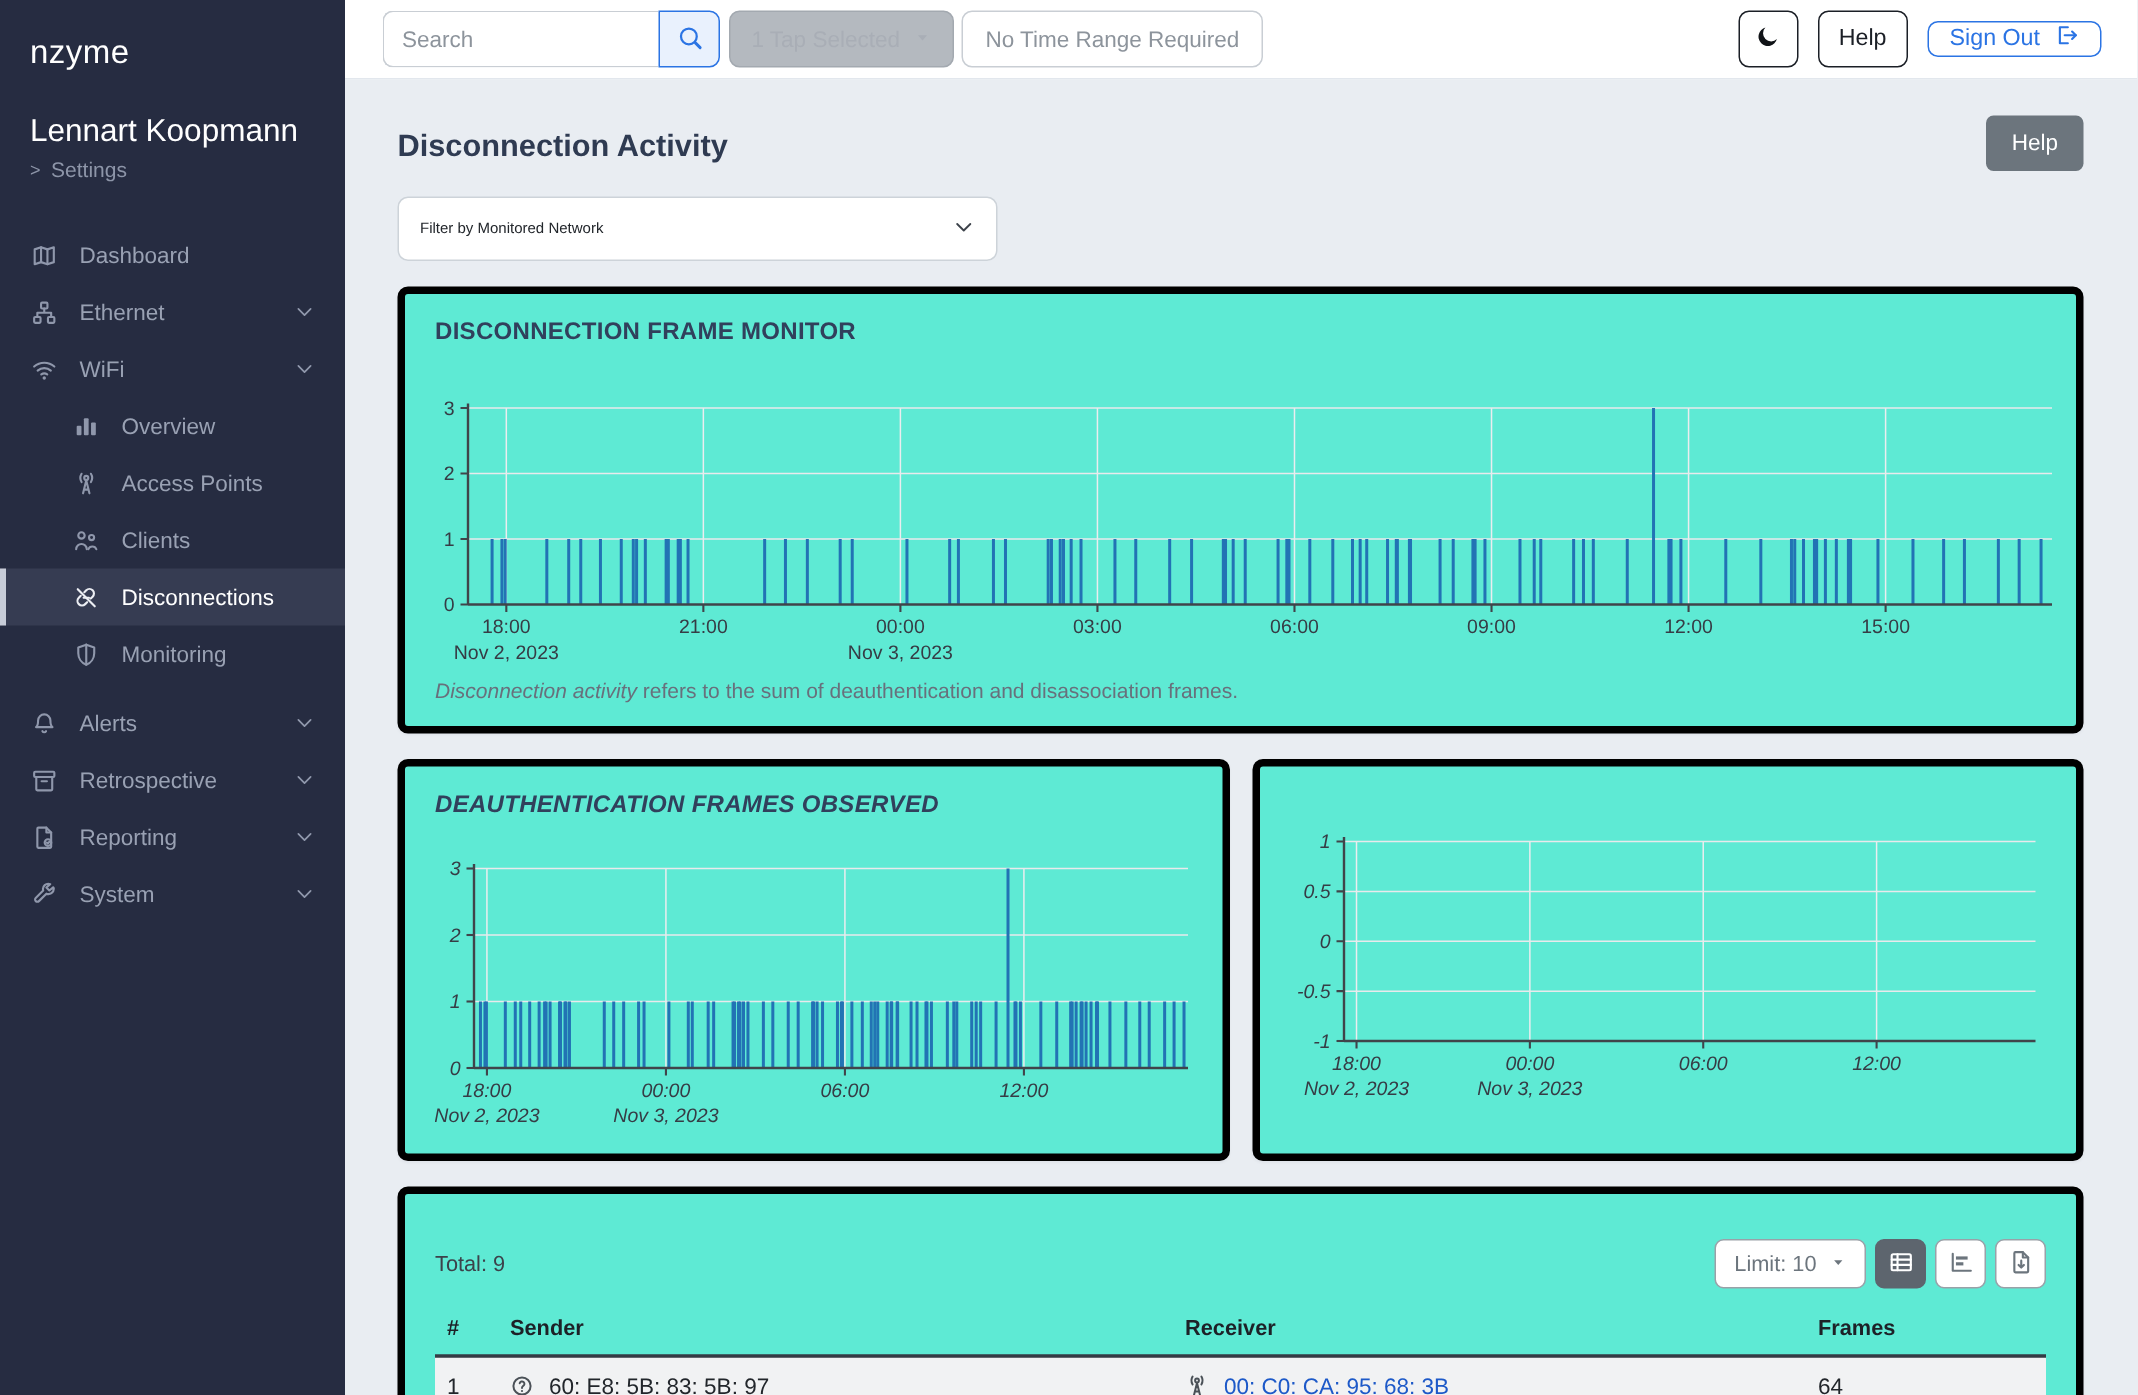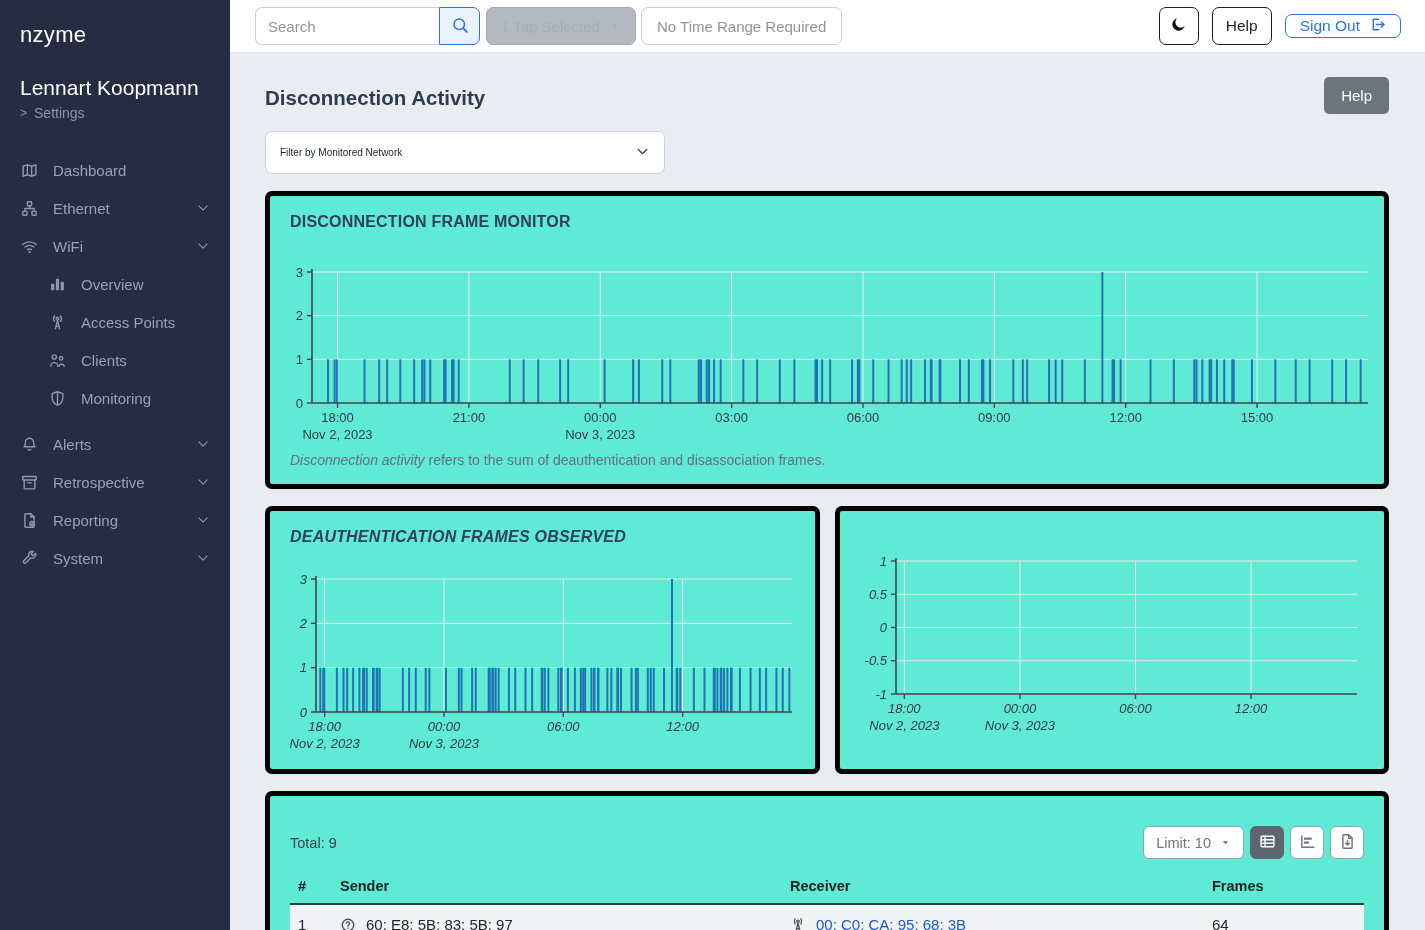--- a/index.html
+++ b/index.html
@@ -156,20 +156,29 @@
         <div class="nav-item sub">
           <span class="nav-icon">
             <svg viewBox="0 0 24 24" fill="none" stroke="currentColor" stroke-width="2" stroke-linecap="round" stroke-linejoin="round">
               <circle cx="7.5" cy="7" r="3"></circle>
               <path d="M2.5 20a5 5 0 0 1 10 0"></path>
               <circle cx="17" cy="9" r="2.4"></circle>
               <path d="M14 20a4 4 0 0 1 7.5 0"></path>
             </svg>
           </span>
           <span class="nav-label">Clients</span>
+        </div>
+        <div class="nav-item sub active">
+          <span class="nav-icon">
+            <svg viewBox="0 0 24 24" fill="none" stroke="currentColor" stroke-width="2" stroke-linecap="round" stroke-linejoin="round">
+              <path d="M10.2 6.8 12 5a4.2 4.2 0 0 1 6 6l-1.8 1.8M6.8 10.2 5 12a4.2 4.2 0 0 0 6 6l1.8-1.8M9.5 12h5"></path>
+              <path d="M4 4l16 16"></path>
+            </svg>
+          </span>
+          <span class="nav-label">Disconnections</span>
         </div>
         <div class="nav-item sub">
           <span class="nav-icon">
             <svg viewBox="0 0 24 24" fill="none" stroke="currentColor" stroke-width="2" stroke-linecap="round" stroke-linejoin="round">
               <path d="M12 2.5 4.5 5.2v5.3c0 4.8 3 9.2 7.5 10.9 4.5-1.7 7.5-6.1 7.5-10.9V5.2z"></path>
               <path d="M12 2.5v18.9"></path>
             </svg>
           </span>
           <span class="nav-label">Monitoring</span>
         </div>

